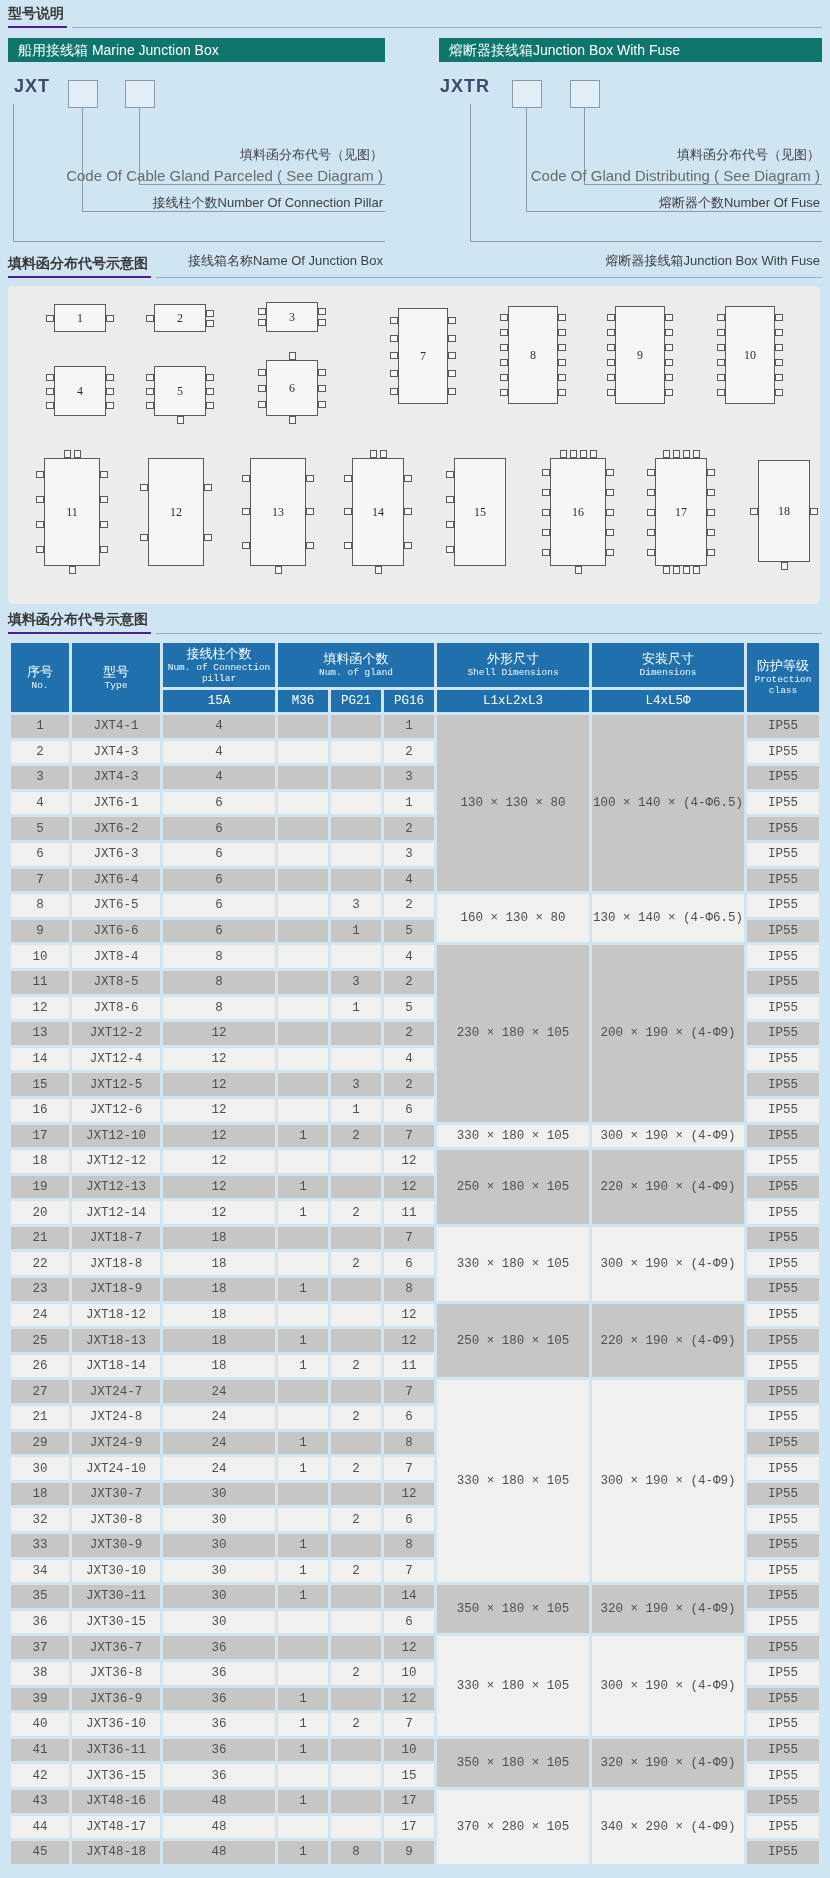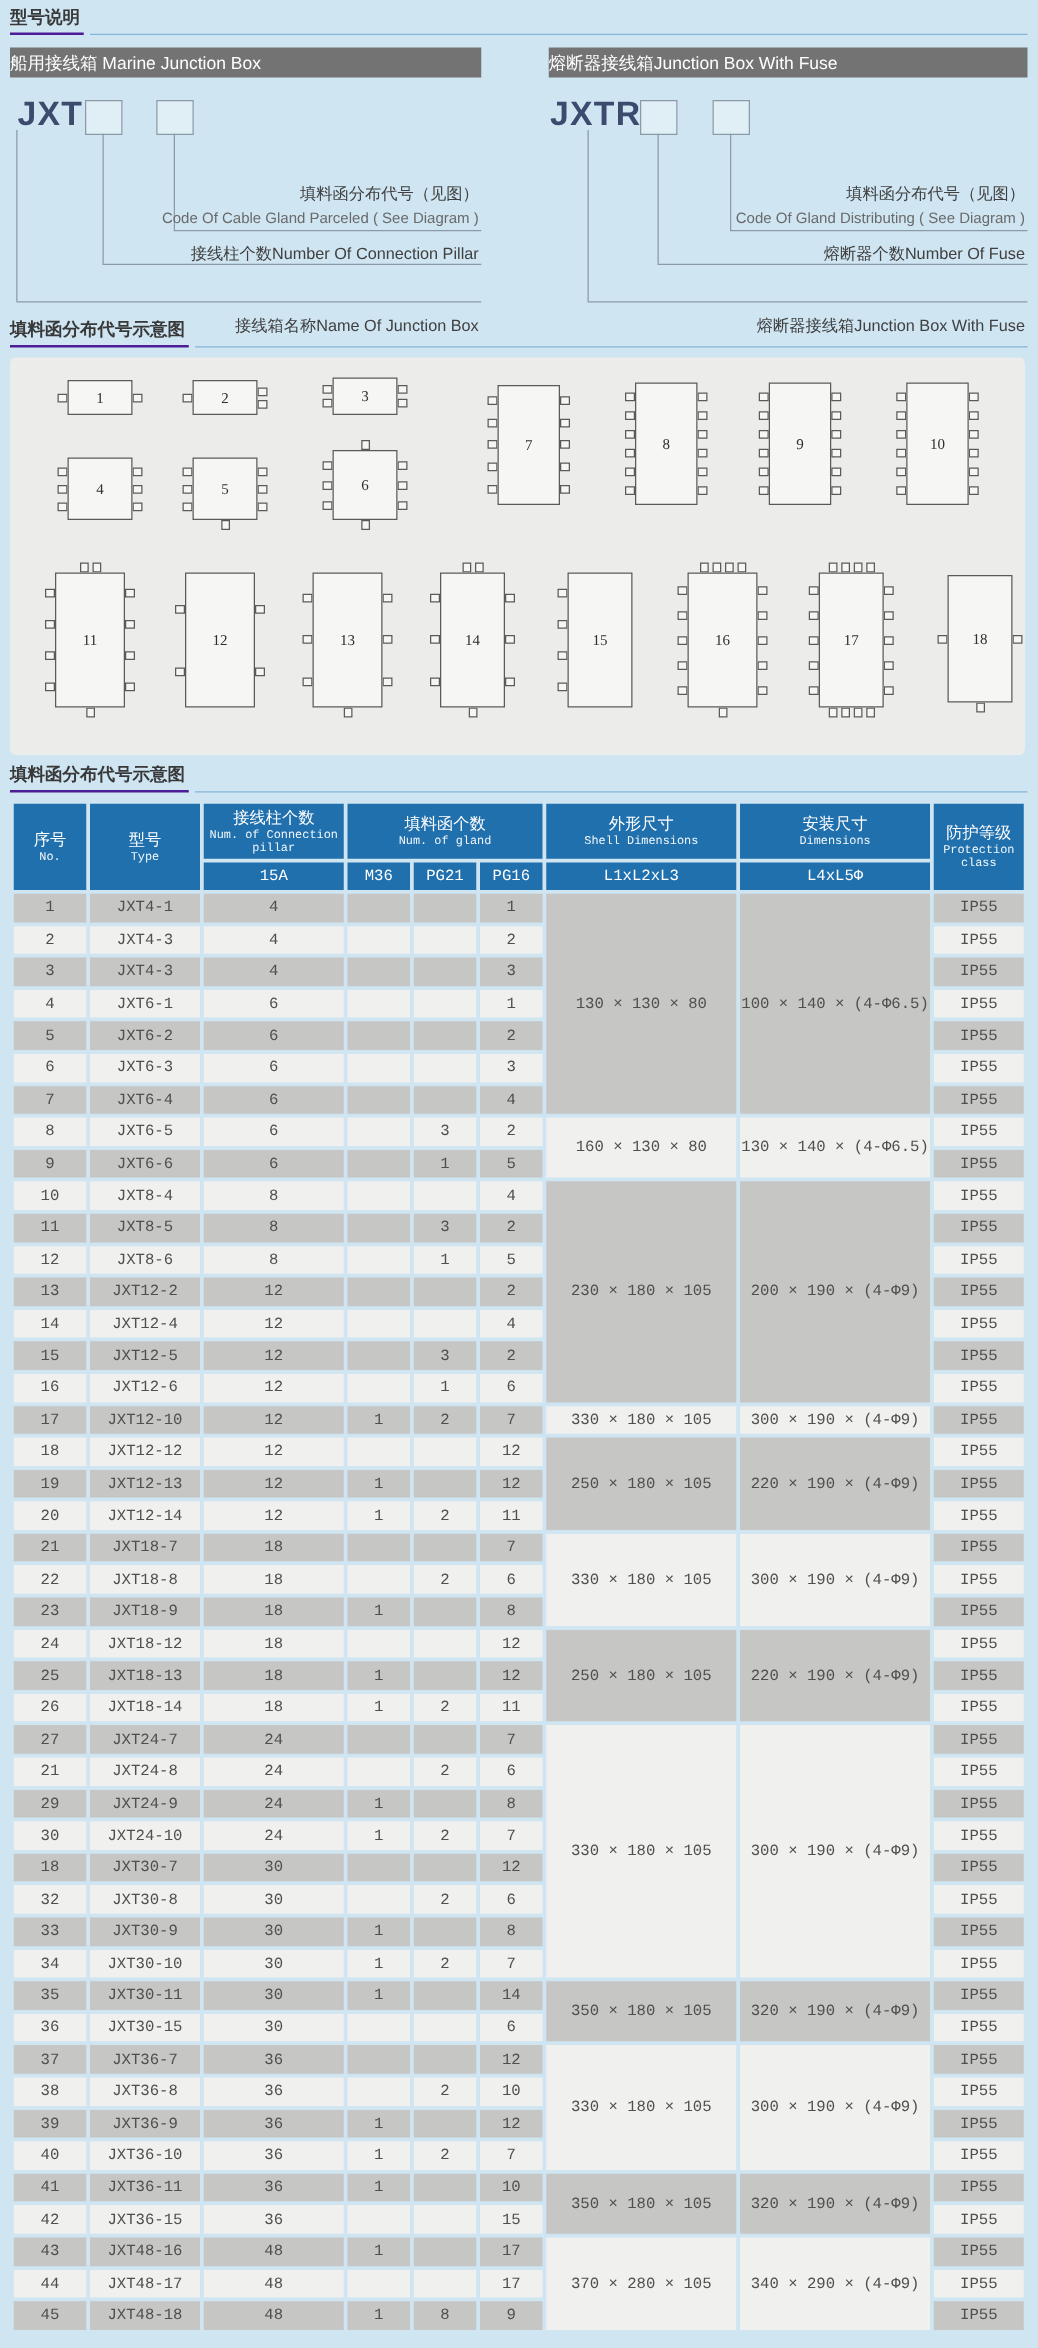--- a/index.html
+++ b/index.html
@@ -13,23 +13,23 @@
   .sec-head{position:absolute;left:8px;right:8px;display:flex;align-items:flex-end;height:22px;}
   .sec-title{font-size:14px;font-weight:bold;color:#383838;padding:0 3px 3px 0;border-bottom:2px solid #4c1d95;white-space:nowrap;}
   .sec-rule{flex:1;height:0;border-bottom:1px solid #85b5d9;margin-left:5px;}
   #sec1{top:6px;}
   #sec2{top:256px;}
   #sec3{top:612px;}
   
   .model-col{position:absolute;top:38px;height:212px;}
   #model-left{left:8px;width:377px;}
   #model-right{left:439px;width:383px;}
-  .navy-bar{position:absolute;top:0;left:0;right:0;height:24px;background:#737373;color:#fff;
-    font-size:14px;line-height:24px;box-sizing:border-box;white-space:nowrap;}
-  .model-code{position:absolute;top:38px;font-size:27px;font-weight:bold;color:#3c4b6d;letter-spacing:1px;}
+  .navy-bar{position:absolute;top:0;left:0;right:0;height:24px;background:#0f766e;color:#fff;
+    font-size:14px;line-height:24px;padding-left:10px;box-sizing:border-box;white-space:nowrap;}
+  .model-code{position:absolute;top:38px;font-size:18px;font-weight:bold;color:#3c4b6d;letter-spacing:1px;}
   #model-left .model-code{left:6px;}
   #model-right .model-code{left:1px;text-align:center;}
   .sq{position:absolute;top:42px;width:28px;height:26px;border:1px solid #8c9aa8;background:rgba(255,255,255,.35);}
   #model-left .sq1{left:60px;}  #model-left .sq2{left:117px;}
   #model-right .sq1{left:73px;} #model-right .sq2{left:131px;}
   .vline{position:absolute;width:1px;background:#8c9aa8;}
   .hrule{position:absolute;height:1px;background:#8c9aa8;right:0;}
   #model-left .vl-code{left:5px;top:66px;height:137px;}
   #model-left .vl-sq1{left:74px;top:69px;height:104px;}
   #model-left .vl-sq2{left:131px;top:69px;height:77px;}
@@ -37,21 +37,21 @@
   #model-left .rule2{top:173px;left:74px;}
   #model-left .rule3{top:203px;left:5px;}
   #model-right .vl-code{left:31px;top:66px;height:137px;}
   #model-right .vl-sq1{left:87px;top:69px;height:104px;}
   #model-right .vl-sq2{left:145px;top:69px;height:77px;}
   #model-right .rule1{top:146px;left:145px;}
   #model-right .rule2{top:173px;left:87px;}
   #model-right .rule3{top:203px;left:31px;}
   .lbl{position:absolute;right:2px;white-space:nowrap;text-align:left;}
   .lbl-zh{font-size:13px;color:#404040;}
-  .lbl-en{font-size:12px;color:#6a6a6a;}
+  .lbl-en{font-size:15px;color:#6a6a6a;}
   .l1zh{top:108px;} .l1en{top:129px;} .l2{top:156px;} .l3{top:186px;margin-top:28px;}
   
   #panel{position:absolute;left:8px;top:286px;width:812px;height:318px;background:#ececea;border-radius:5px;}
   .gbox{position:absolute;background:#f6f6f4;border:1px solid #5a5a5a;display:flex;align-items:center;justify-content:center;}
   .gnum{font-family:"Liberation Serif","DejaVu Serif",serif;font-size:12px;color:#2f2f2f;}
   .tabs-l,.tabs-r{position:absolute;top:3px;bottom:3px;width:8px;display:flex;flex-direction:column;justify-content:space-around;}
   .tabs-l{left:-9px;} .tabs-r{right:-9px;}
   .tabs-t,.tabs-b{position:absolute;left:0;right:0;height:8px;display:flex;flex-direction:row;justify-content:center;gap:3px;}
   .tabs-t{top:-9px;} .tabs-b{bottom:-9px;}
   .tab-v{width:8px;height:7px;background:#f6f6f4;border:1px solid #5a5a5a;box-sizing:border-box;}

